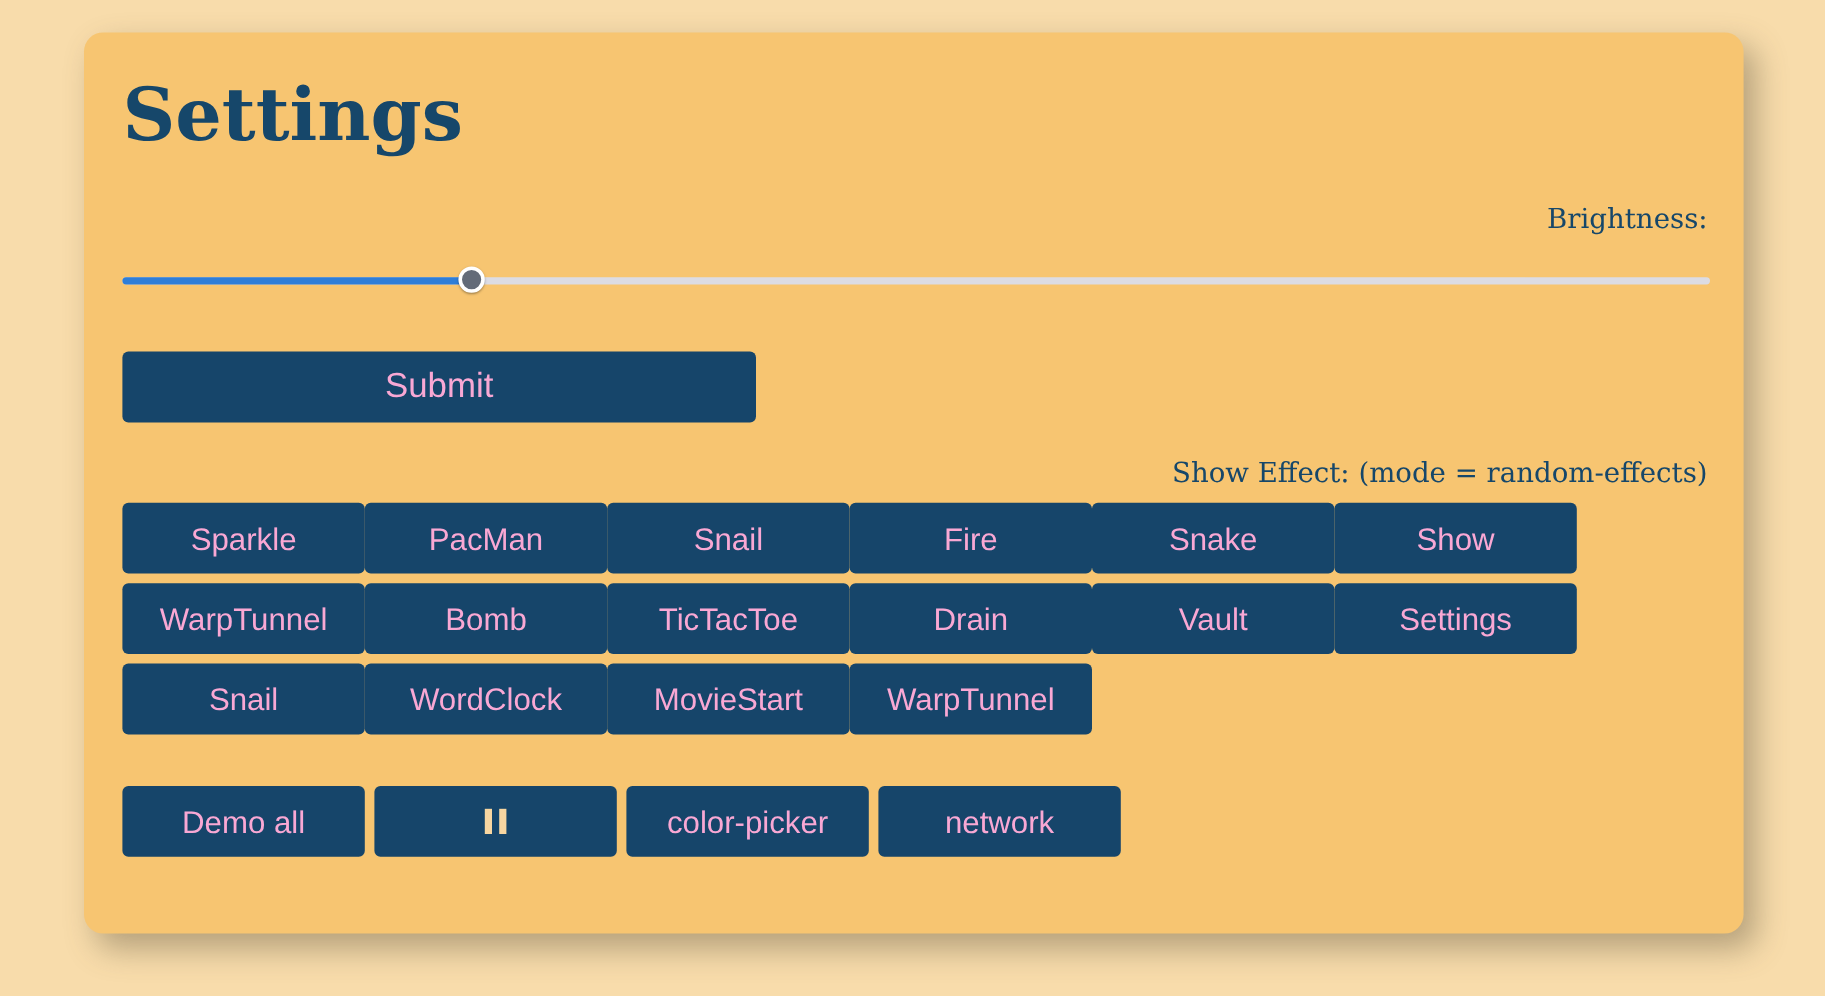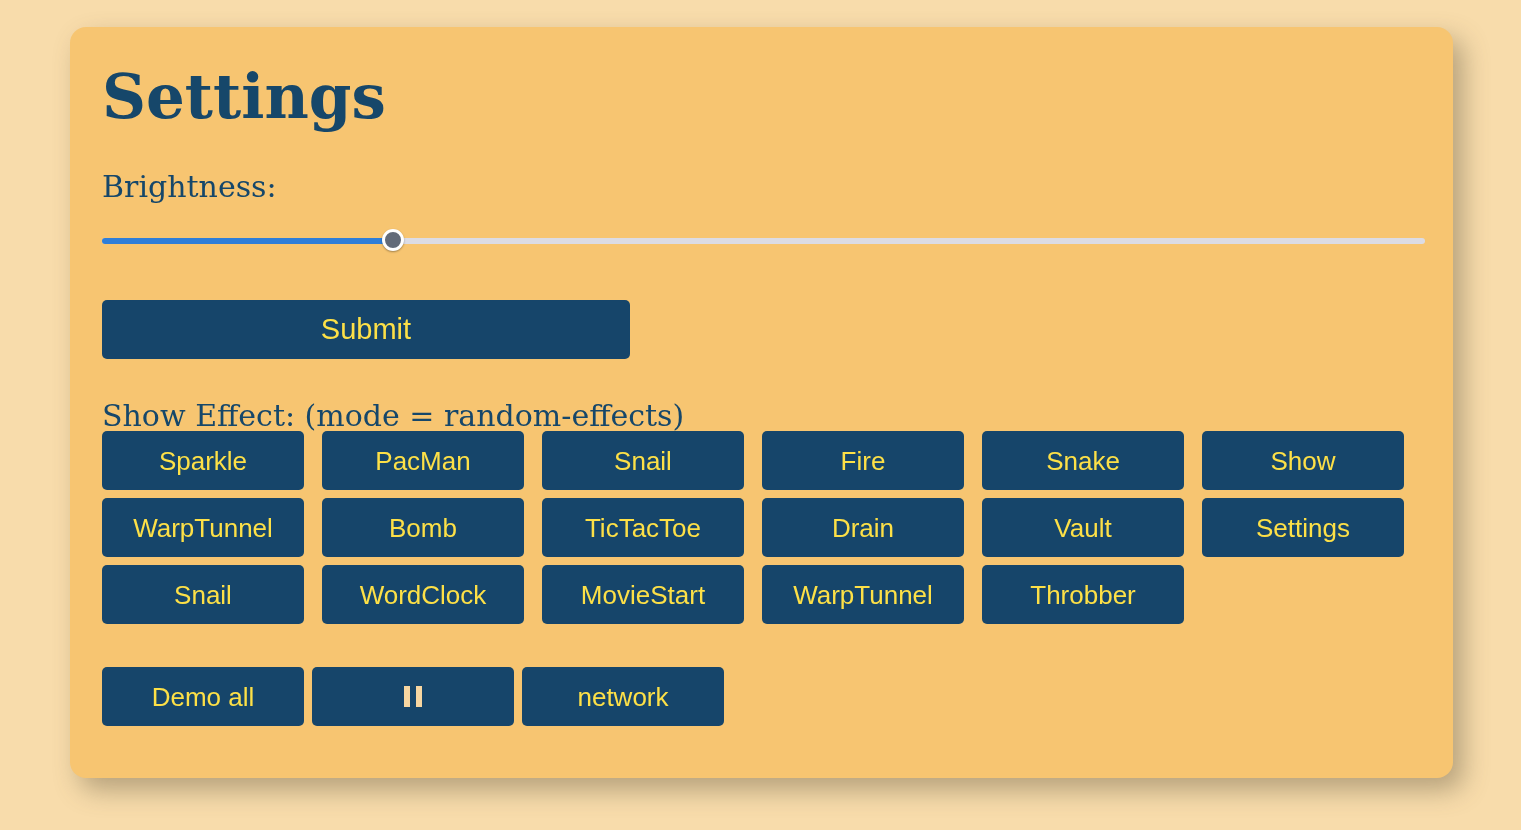--- a/index.html
+++ b/index.html
@@ -39,23 +39,24 @@
     font-weight: bold;
     font-size: 61px;
     line-height: 1.05;
     color: #16476a;
     letter-spacing: 0px;
   }
 
   .field-label {
     margin: 0;
     font-family: "DejaVu Serif", "Liberation Serif", serif;
-    font-size: 30px;
+    font-size: 23px;
     color: #16476a;
     line-height: 1;
+    text-align: right;
   }
 
   .brightness-block {
     margin-top: 43px;
   }
 
   .slider-wrap {
     position: relative;
     margin-top: 27px;
     height: 24px;
@@ -86,21 +87,21 @@
     margin-left: -11px;
     border-radius: 50%;
     background: #636b78;
     border: 3px solid #ffffff;
     box-sizing: border-box;
     box-shadow: 0 1px 2px rgba(0,0,0,0.35);
   }
 
   .btn {
     background: #16456a;
-    color: #fde047;
+    color: #f9a8d4;
     border: none;
     border-radius: 5px;
     font-family: "Liberation Sans", sans-serif;
     font-size: 26px;
     line-height: 1;
     cursor: pointer;
     padding: 0;
     display: flex;
     align-items: center;
     justify-content: center;
@@ -108,27 +109,28 @@
   }
 
   .submit-btn {
     margin-top: 47px;
     width: 528px;
     height: 59px;
     font-size: 29px;
   }
 
   .show-effect-label {
-    margin-top: 42px;
+    margin-top: 32px;
   }
 
   .effects-grid {
+    margin-top: 12px;
     display: grid;
     grid-template-columns: repeat(6, 202px);
-    gap: 8px 18px;
+    gap: 8px 0;
     width: 1260px;
   }
   .effects-grid .btn {
     height: 59px;
   }
 
   .actions-row {
     margin-top: 43px;
     display: grid;
     grid-template-columns: repeat(6, 202px);
@@ -183,31 +185,31 @@
         <button class="btn">WarpTunnel</button>
         <button class="btn">Bomb</button>
         <button class="btn">TicTacToe</button>
         <button class="btn">Drain</button>
         <button class="btn">Vault</button>
         <button class="btn">Settings</button>
         <button class="btn">Snail</button>
         <button class="btn">WordClock</button>
         <button class="btn">MovieStart</button>
         <button class="btn">WarpTunnel</button>
-        <button class="btn">Throbber</button>
       </div>
 
     <div class="actions-row">
       <button class="btn">Demo all</button>
 
       <button class="btn">
         <span class="pause-icon">
           <i></i>
             <i></i>
         </span>
       </button>
 
+      <button class="btn">color-picker</button>
 
       <button class="btn">network</button>
     </div>
 
   </div>
 </div>
 
 </body></html>

